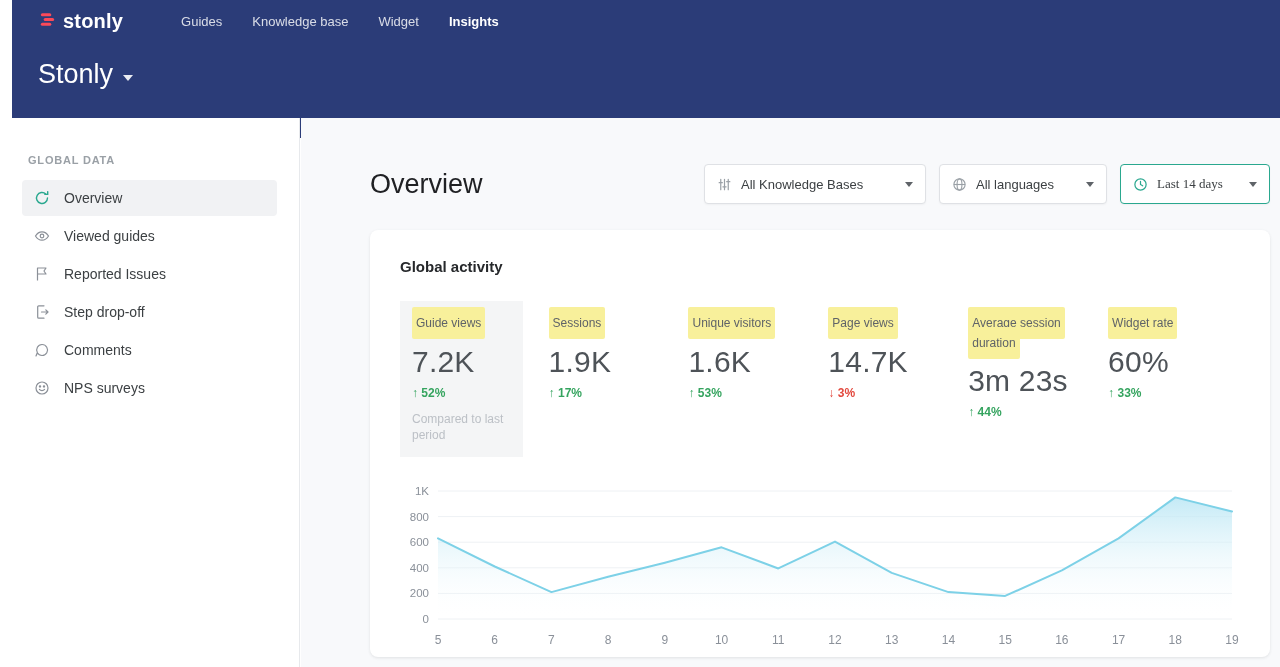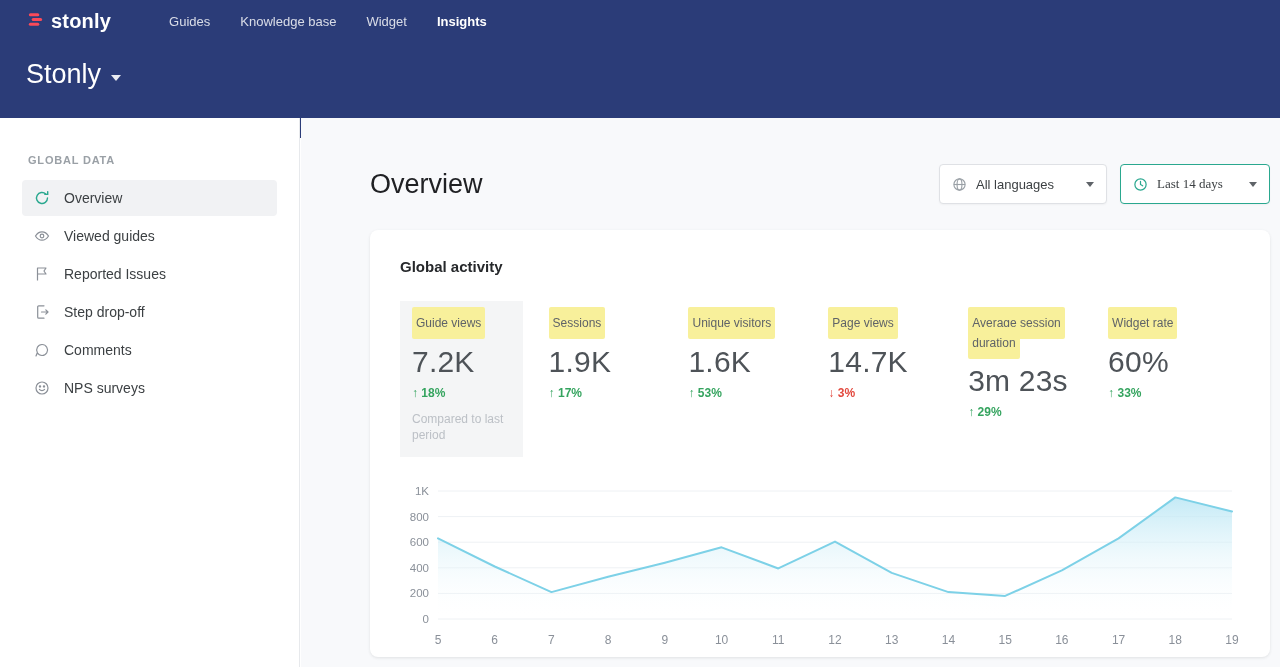--- a/index.html
+++ b/index.html
@@ -1,21 +1,21 @@
 <!DOCTYPE html>
 <html><head>
 <meta charset="utf-8">
 <style>
   * { margin:0; padding:0; box-sizing:border-box; }
   html,body { width:1280px; height:667px; overflow:hidden; background:#fff;
     font-family:"Liberation Sans", sans-serif; }
   .app { position:relative; width:1280px; height:667px; }
 
   
-  header { position:absolute; top:0; left:0; right:0; height:138px; background:#2b3c78;text-align:right; }
+  header { position:absolute; top:0; left:12px; right:0; height:138px; background:#2b3c78;text-align:right; }
   .topnav { display:flex; align-items:center; padding:10px 26px 0 26px; }
   .logo { display:flex; align-items:center; gap:6px; cursor:pointer; }
   .logo-text { color:#fff; font-size:20px; font-weight:700; letter-spacing:0.2px; }
   nav { display:flex; align-items:center; margin-left:28px; }
   nav a { color:rgba(255,255,255,0.82); font-size:13px; margin-left:30px; cursor:pointer; text-decoration:none; }
   nav a.active { color:#fff; font-weight:700; }
   .workspace { display:flex; align-items:center; gap:10px; margin:26px 0 0 26px; color:#fff; cursor:pointer; width:max-content; }
   .workspace .ws-title { font-size:27px; font-weight:400; }
   .ws-caret { width:0; height:0; border-left:5px solid transparent; border-right:5px solid transparent; border-top:6px solid rgba(255,255,255,0.9); margin-top:6px; }
 
@@ -155,20 +155,30 @@
           </svg>
       </span>
       <span>NPS surveys</span>
     </div>
   </aside>
 
   <main>
     <div class="main-head">
       <h1>Overview</h1>
       <div class="filters">
+        <div class="filter f-kb">
+          <span class="f-icon">
+            <svg viewBox="0 0 16 16" fill="none" stroke="currentColor" stroke-width="1.3" stroke-linecap="round">
+                <path d="M4 2.5v11M8 2.5v11M12 2.5v11"></path>
+                <path d="M2.3 6h3.4M6.3 10.5h3.4M10.3 5h3.4"></path>
+              </svg>
+          </span>
+          <span>All Knowledge Bases</span>
+          <span class="dd-caret"></span>
+        </div>
         <div class="filter f-lang">
           <span class="f-icon">
             <svg viewBox="0 0 16 16" fill="none" stroke="currentColor" stroke-width="1.2">
                 <circle cx="8" cy="8" r="6"></circle>
                 <ellipse cx="8" cy="8" rx="2.6" ry="6"></ellipse>
                 <path d="M2 8h12"></path>
               </svg>
           </span>
           <span>All languages</span>
           <span class="dd-caret"></span>
@@ -186,21 +196,21 @@
       </div>
     </div>
 
     <section class="card">
       <h2>Global activity</h2>
 
       <div class="metrics">
         <div class="metric selected">
           <span class="mlabel"><span class="hl">Guide views</span></span>
           <div class="mvalue">7.2K</div>
-          <div class="mchange up"><span>↑</span> <span>18%</span></div>
+          <div class="mchange up"><span>↑</span> <span>52%</span></div>
           <div class="mnote">Compared to last period</div>
         </div>
 
         <div class="metric">
           <span class="mlabel"><span class="hl">Sessions</span></span>
           <div class="mvalue">1.9K</div>
           <div class="mchange up"><span>↑</span> <span>17%</span></div>
         </div>
 
         <div class="metric">
@@ -211,21 +221,21 @@
 
         <div class="metric">
           <span class="mlabel"><span class="hl">Page views</span></span>
           <div class="mvalue">14.7K</div>
           <div class="mchange down"><span>↓</span> <span>3%</span></div>
         </div>
 
         <div class="metric">
           <span class="mlabel"><span class="hl">Average session duration</span></span>
           <div class="mvalue">3m 23s</div>
-          <div class="mchange up"><span>↑</span> <span>29%</span></div>
+          <div class="mchange up"><span>↑</span> <span>44%</span></div>
         </div>
 
         <div class="metric">
           <span class="mlabel"><span class="hl">Widget rate</span></span>
           <div class="mvalue">60%</div>
           <div class="mchange up"><span>↑</span> <span>33%</span></div>
         </div>
       </div>
 
       <div class="chart-wrap">

